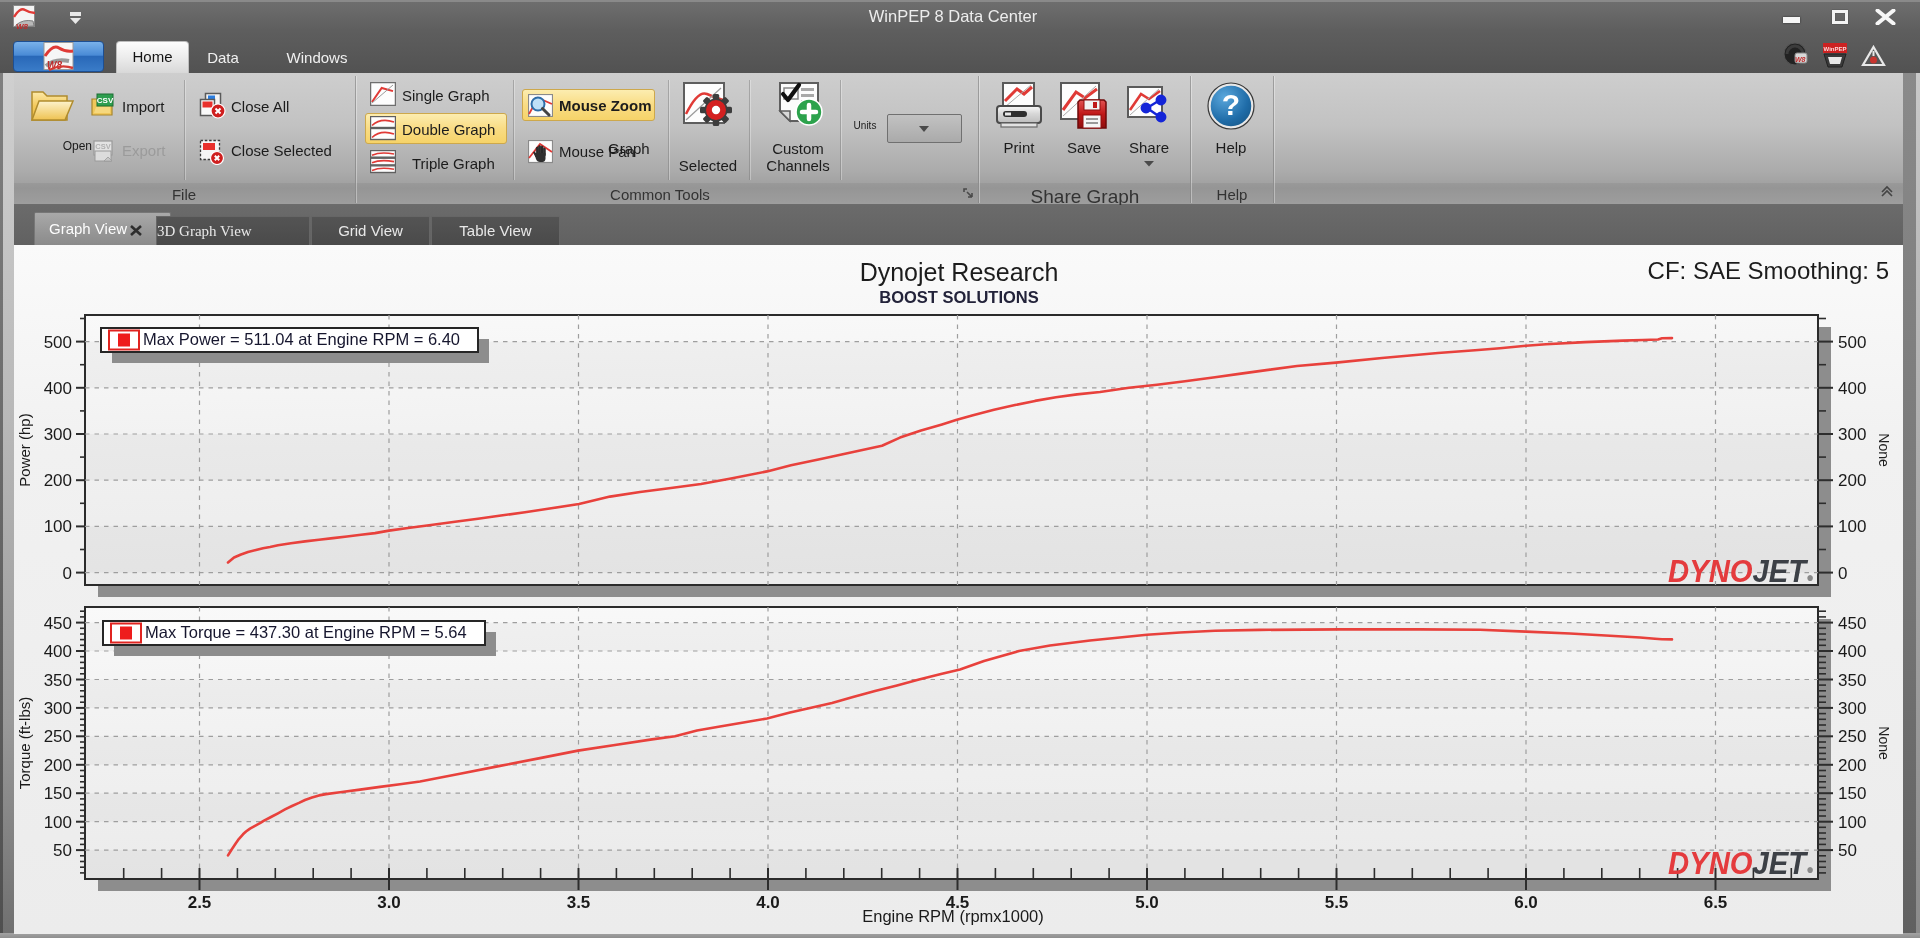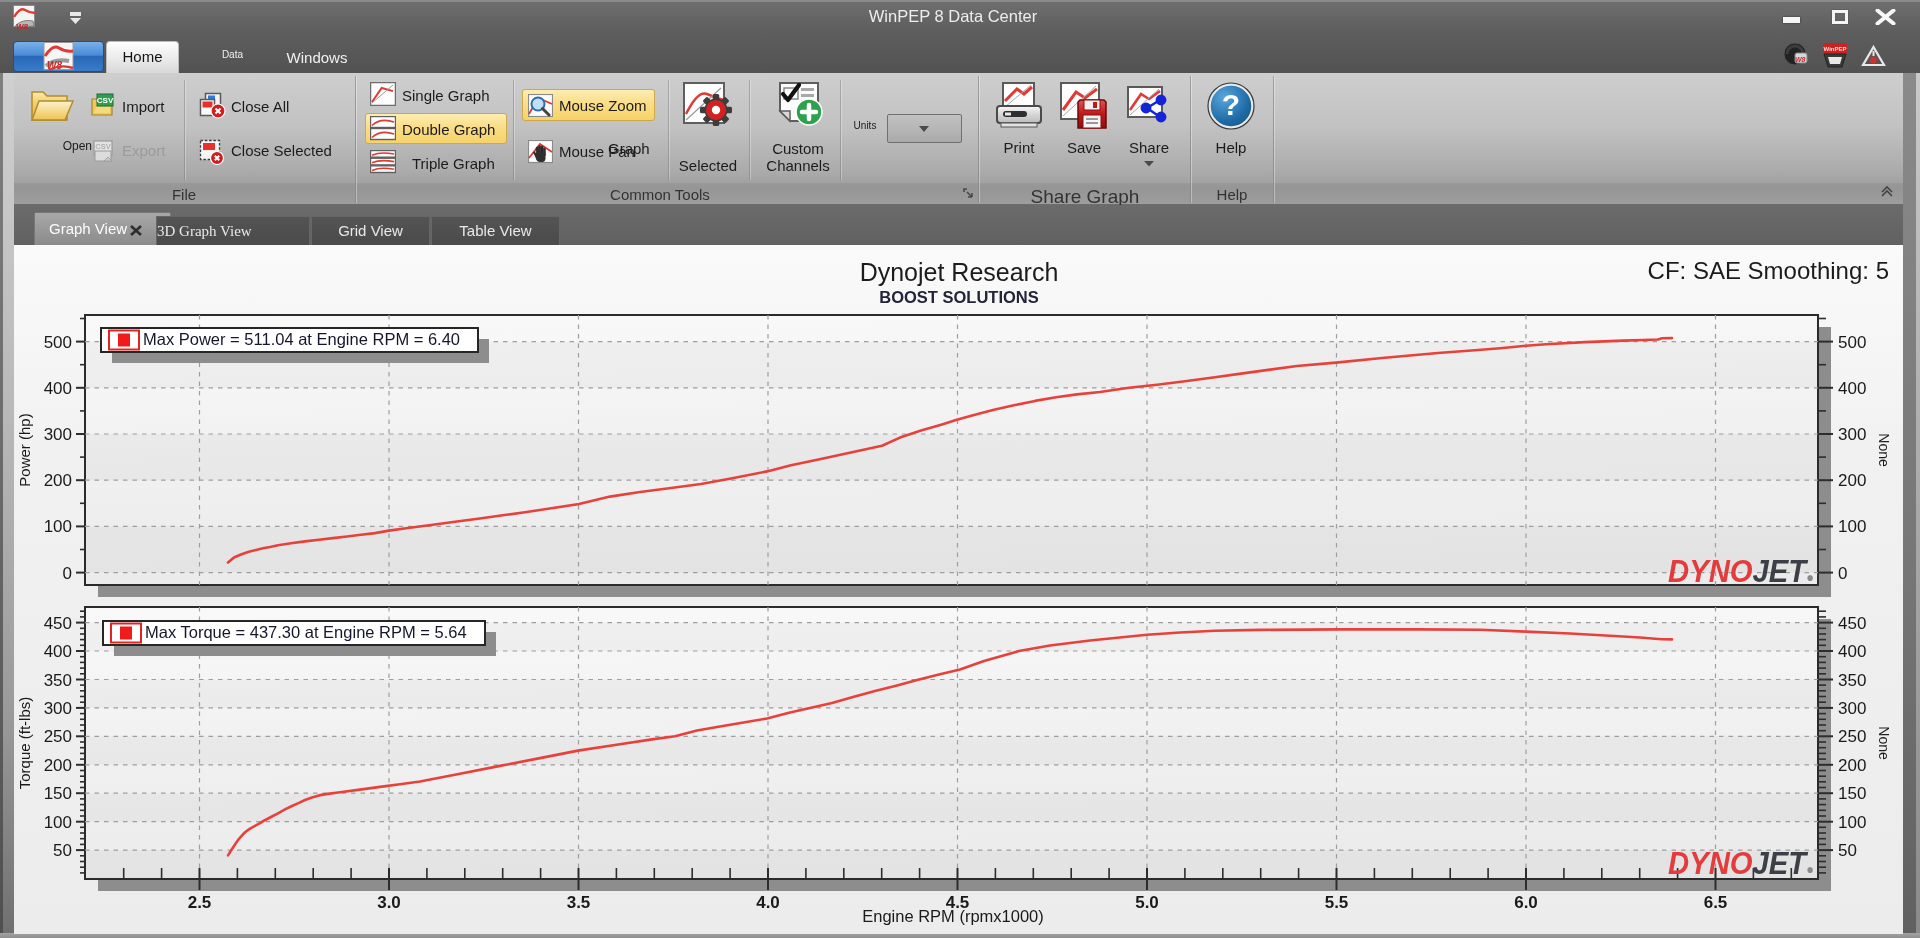--- a/index.html
+++ b/index.html
@@ -50,22 +50,22 @@
 
 <div class="abs" style="left:13px;top:41px;width:91px;height:31px;border-radius:4px;border:1px solid #1d4f93;background:linear-gradient(180deg,#79b1ea 0%,#4a8bd6 45%,#2968b8 50%,#3a7cc8 100%);"></div>
 <svg class="abs" style="left:43px;top:42px" width="32" height="30" viewBox="0 0 32 30">
 <rect x="1" y="0.5" width="29" height="27" fill="#f6f6f6" stroke="#9a9a9a"></rect>
 <path d="M2 14 Q10 2 16 6 T30 9" fill="none" stroke="#e03a36" stroke-width="3"></path>
 <path d="M3 24 Q12 16 26 19" fill="none" stroke="#9a9a9a" stroke-width="4"></path>
 <text x="4" y="27" font-size="10" font-style="italic" font-weight="bold" fill="#c02a2a" font-family="Liberation Sans">W8</text>
 <path d="M6 28 Q18 22 30 26" fill="none" stroke="#d43a34" stroke-width="2.4"></path>
 </svg>
 
-<div class="abs" style="left:106px;top:41px;width:73px;height:32px;border-radius:4px 4px 0 0;background:linear-gradient(180deg,#fdfdfd 0%,#ececec 50%,#d8d8d8 100%);border:1px solid #bdbdbd;border-bottom:none;text-align:center;font-size:15px;color:#141414;line-height:30px;">Home</div>
-<div class="abs" style="left:203px;top:49px;width:40px;text-align:right;font-size:10px;color:#f0f0f0;">Data</div>
+<div class="abs" style="left:116px;top:41px;width:73px;height:32px;border-radius:4px 4px 0 0;background:linear-gradient(180deg,#fdfdfd 0%,#ececec 50%,#d8d8d8 100%);border:1px solid #bdbdbd;border-bottom:none;text-align:center;font-size:15px;color:#141414;line-height:30px;">Home</div>
+<div class="abs" style="left:203px;top:49px;width:40px;text-align:center;font-size:15px;color:#f0f0f0;">Data</div>
 <div class="abs" style="left:279px;top:49px;width:76px;text-align:center;font-size:15px;color:#f0f0f0;">Windows</div>
 
 <div class="abs" style="left:14px;top:73px;width:1892px;height:132px;background:linear-gradient(180deg,#cecece 0%,#c2c2c2 40%,#ababab 75%,#9e9e9e 88%,#a8a8a8 100%);border-bottom:1px solid #6f6f6f;"></div>
 <div class="abs" style="left:14px;top:183px;width:1892px;height:22px;background:rgba(90,90,90,0.13);"></div>
 
 <div class="abs" style="left:355px;top:76px;width:1px;height:127px;background:linear-gradient(180deg,#9e9e9e,#8a8a8a);"></div>
 <div class="abs" style="left:356px;top:76px;width:1px;height:127px;background:rgba(255,255,255,0.35);"></div>
 <div class="abs" style="left:978px;top:76px;width:1px;height:127px;background:linear-gradient(180deg,#9e9e9e,#8a8a8a);"></div>
 <div class="abs" style="left:979px;top:76px;width:1px;height:127px;background:rgba(255,255,255,0.35);"></div>
 <div class="abs" style="left:1190px;top:76px;width:1px;height:127px;background:linear-gradient(180deg,#9e9e9e,#8a8a8a);"></div>
@@ -96,21 +96,21 @@
 <div class="abs" style="left:365px;top:113px;width:142px;height:31px;border-radius:3px;border:1px solid #cda84c;background:linear-gradient(180deg,#fcedb0 0%,#f9dc84 50%,#f6d369 100%);"></div>
 <div class="abs" style="left:522px;top:89px;width:133px;height:32px;border-radius:3px;border:1px solid #cda84c;background:linear-gradient(180deg,#fcedb0 0%,#f9dc84 50%,#f6d369 100%);"></div>
 <div class="abs" style="left:12px;top:139px;width:80px;text-align:right;font-size:12px;color:#1c1c1c;white-space:nowrap;">Open</div>
 <div class="abs" style="left:122px;top:98px;font-size:15px;color:#1c1c1c;white-space:nowrap;">Import</div>
 <div class="abs" style="left:122px;top:142px;font-size:15px;color:#9b9b9b;white-space:nowrap;">Export</div>
 <div class="abs" style="left:231px;top:98px;font-size:15px;color:#1c1c1c;white-space:nowrap;">Close All</div>
 <div class="abs" style="left:231px;top:142px;font-size:15px;color:#1c1c1c;white-space:nowrap;">Close Selected</div>
 <div class="abs" style="left:402px;top:87px;font-size:15px;color:#1c1c1c;white-space:nowrap;">Single Graph</div>
 <div class="abs" style="left:402px;top:121px;font-size:15px;color:#1c1c1c;white-space:nowrap;">Double Graph</div>
 <div class="abs" style="left:412px;top:155px;font-size:15px;color:#1c1c1c;white-space:nowrap;">Triple Graph</div>
-<div class="abs" style="left:559px;top:97px;font-size:15px;color:#1c1c1c;white-space:nowrap;">Mouse Zoom</div>
+<div class="abs" style="left:559px;top:97px;font-size:15px;color:#1c1c1c;white-space:nowrap;font-weight:bold;">Mouse Zoom</div>
 <div class="abs" style="left:559px;top:143px;font-size:15px;color:#1c1c1c;white-space:nowrap;">Mouse Pan</div>
 <div class="abs" style="left:608px;top:140px;width:200px;text-align:left;font-size:15px;color:#1c1c1c;white-space:nowrap;">Graph</div>
 <div class="abs" style="left:608px;top:157px;width:200px;text-align:center;font-size:15px;color:#1c1c1c;white-space:nowrap;">Selected</div>
 <div class="abs" style="left:698px;top:140px;width:200px;text-align:center;font-size:15px;color:#1c1c1c;white-space:nowrap;">Custom</div>
 <div class="abs" style="left:698px;top:157px;width:200px;text-align:center;font-size:15px;color:#1c1c1c;white-space:nowrap;">Channels</div>
 <div class="abs" style="left:835px;top:120px;width:60px;text-align:center;font-size:10px;color:#1c1c1c;white-space:nowrap;">Units</div>
 <div class="abs" style="left:979px;top:139px;width:80px;text-align:center;font-size:15px;color:#1c1c1c;white-space:nowrap;">Print</div>
 <div class="abs" style="left:1044px;top:139px;width:80px;text-align:center;font-size:15px;color:#1c1c1c;white-space:nowrap;">Save</div>
 <div class="abs" style="left:1109px;top:139px;width:80px;text-align:center;font-size:15px;color:#1c1c1c;white-space:nowrap;">Share</div>
 <div class="abs" style="left:1191px;top:139px;width:80px;text-align:center;font-size:15px;color:#1c1c1c;white-space:nowrap;">Help</div>

